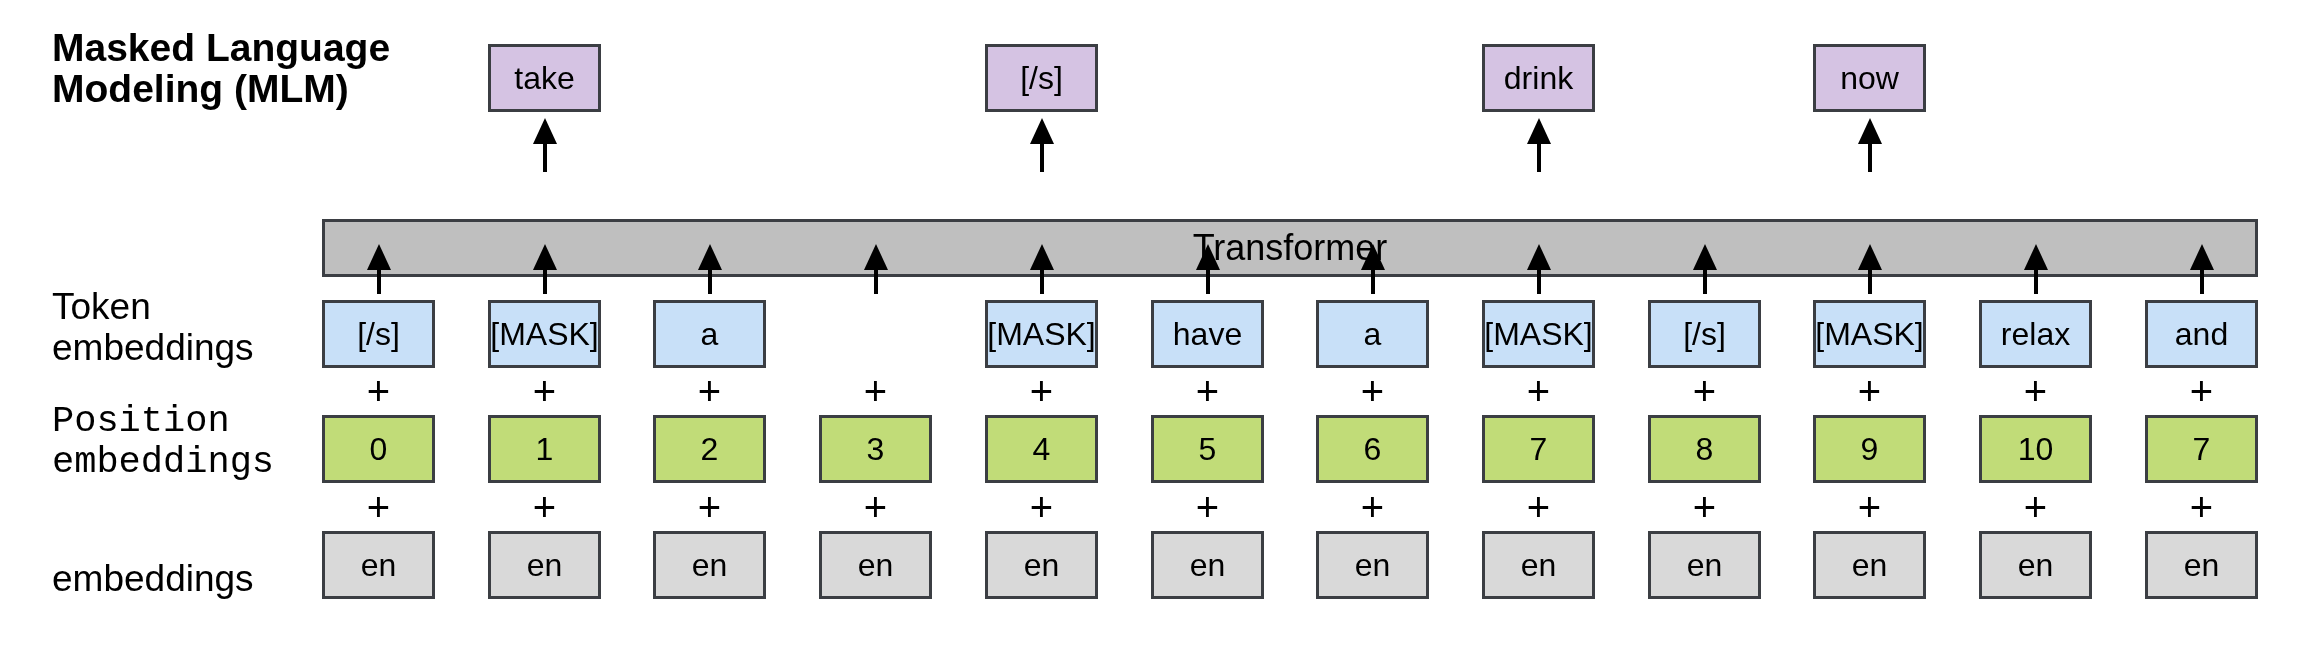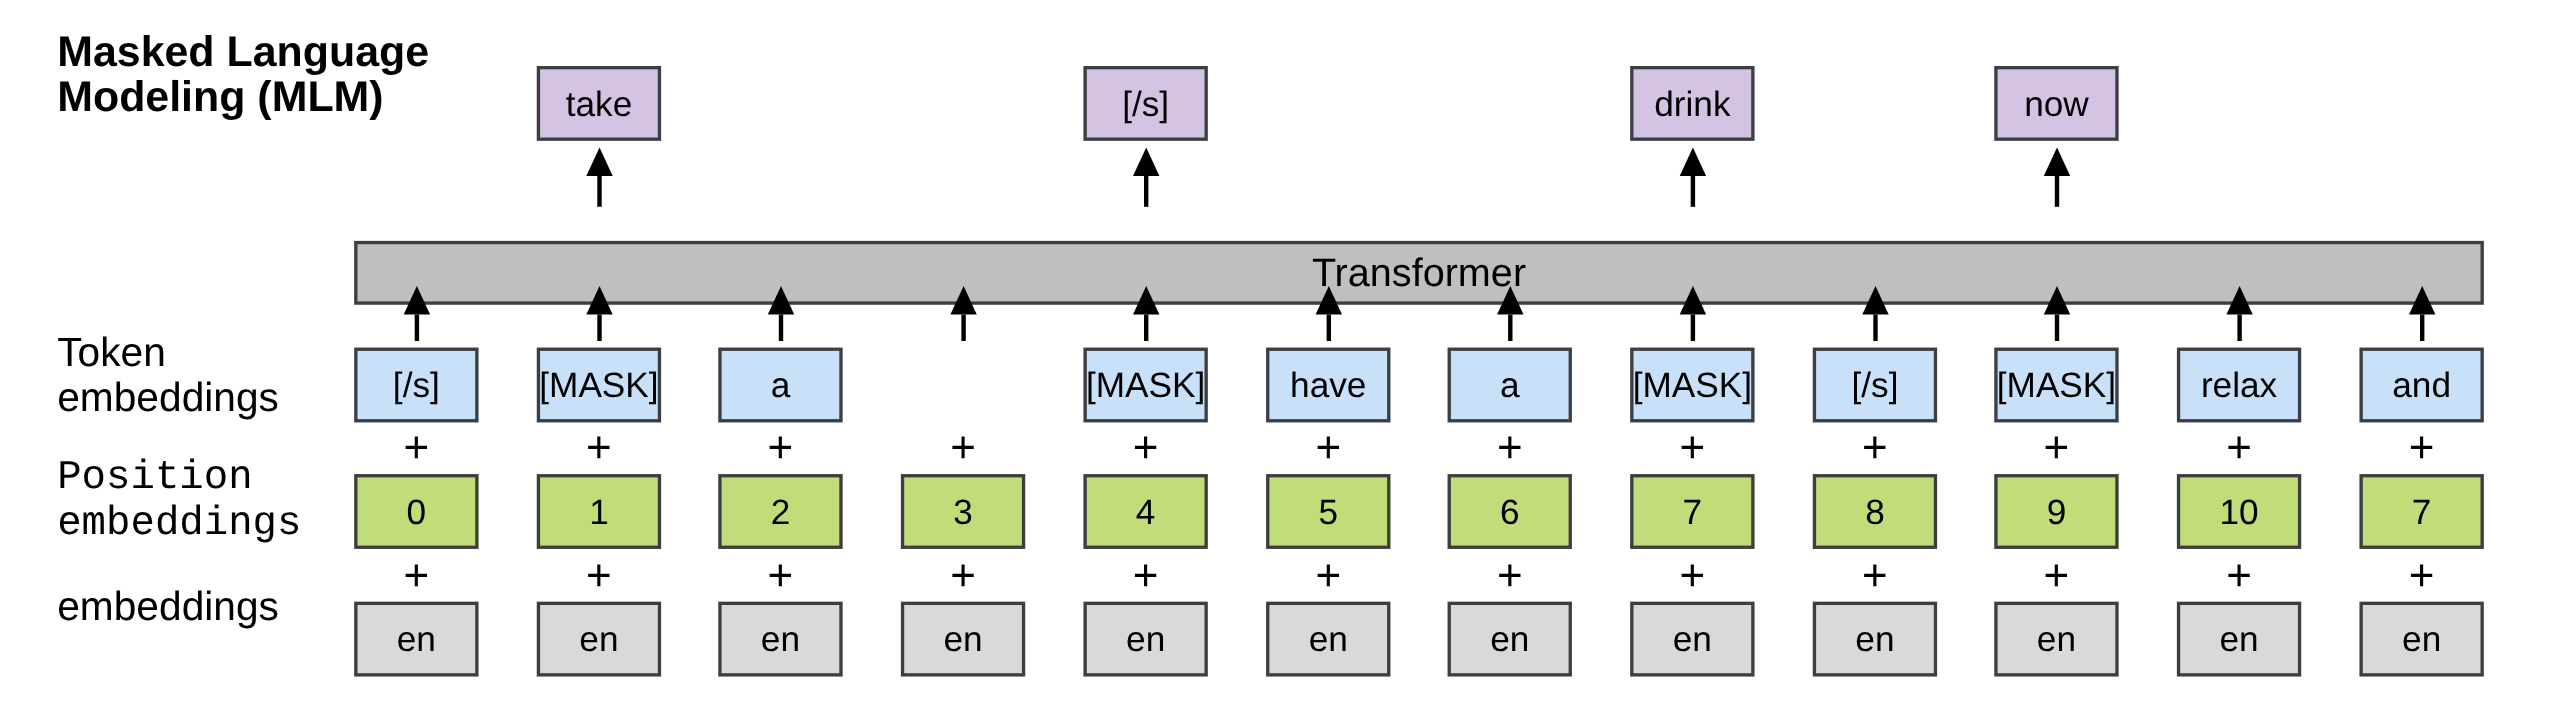--- a/index.html
+++ b/index.html
@@ -20,21 +20,21 @@
     line-height: 41px;
     white-space: nowrap;
   }
   .row-label {
     position: absolute;
     left: 52px;
     width: 260px;
     height: 68px;
     display: flex;
     flex-direction: column;
-    justify-content: flex-start;
+    justify-content: flex-end;
     font-size: 37px;
     line-height: 41px;
     white-space: nowrap;
   }
   .row-label.token-lbl    { top: 300px; }
   .row-label.position-lbl { top: 415px; font-family: Liberation Mono, monospace; }
   .row-label.language-lbl { top: 531px; }
 
   .transformer {
     position: absolute;
@@ -47,21 +47,21 @@
     border: 3px solid var(--border, #3b3e43);
     display: flex;
     align-items: center;
     justify-content: center;
     font-size: 36px;
     margin-top: 44px;
   }
 
   .col {
     position: absolute;
-    top: 16px;
+    top: 0;
     width: 113px;
     height: 520px;
   }
   .box {
     position: absolute;
     left: 0;
     width: 113px;
     height: 68px;
     box-sizing: border-box;
     border: 3px solid var(--border, #3b3e43);

